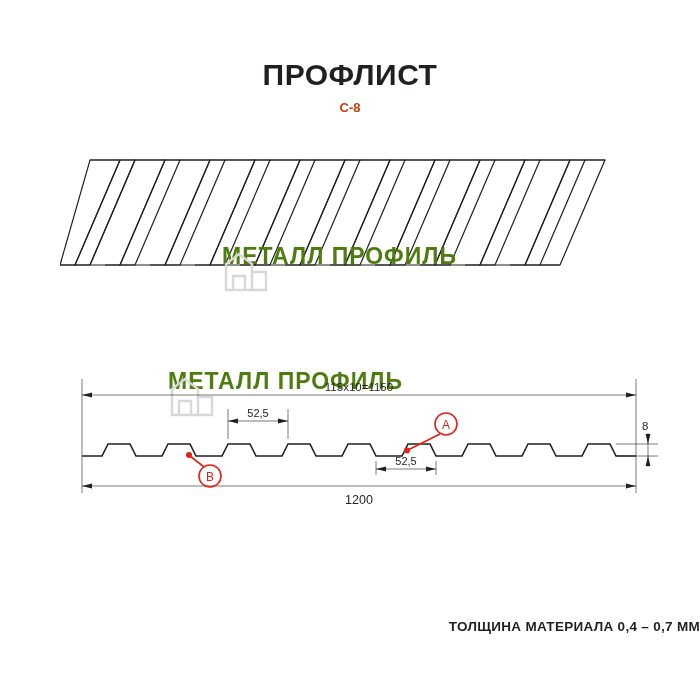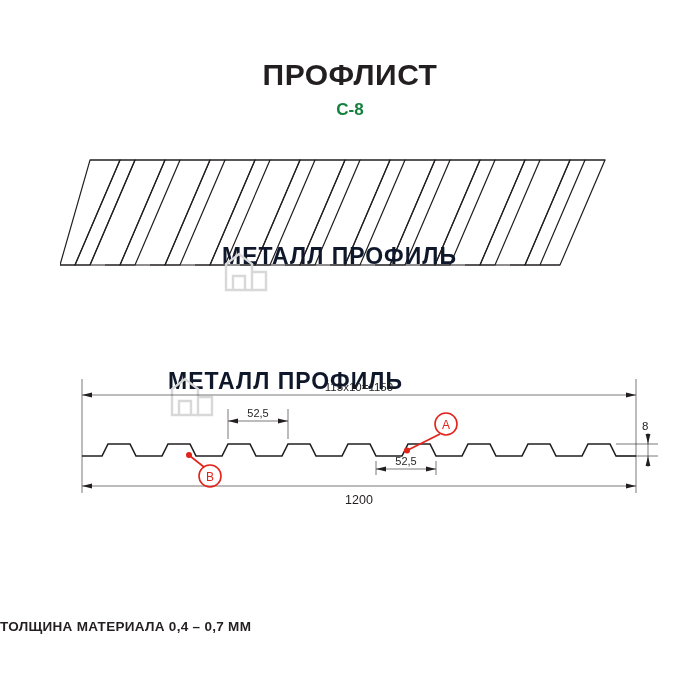--- a/index.html
+++ b/index.html
@@ -30,30 +30,30 @@
     font-weight: bold;
     letter-spacing: 0.5px;
     color: #231f20;
   }
   .subtitle {
     position: absolute;
     top: 100px;
     left: 0;
     width: 700px;
     text-align: center;
-    font-size: 17px;
-    font-weight: bold;
-    color: #15803d;
+    font-size: 13px;
+    font-weight: bold;
+    color: #c2410c;
   }
   .footer-note {
     position: absolute;
     top: 619px;
     left: 0;
     width: 700px;
-    text-align: left;
+    text-align: right;
     font-size: 13.5px;
     font-weight: bold;
     letter-spacing: 0.3px;
     color: #231f20;
   }
   .iso-wrap {
     position: absolute;
     top: 140px;
     left: 60px;
     width: 580px;
@@ -62,21 +62,21 @@
   .section-wrap {
     position: absolute;
     top: 371px;
     left: 50px;
     width: 610px;
     height: 140px;
   }
   .wm {
     position: absolute;
     pointer-events: none;
-    color: #0f172a;
+    color: #4d7c0f;
     font-weight: bold;
     letter-spacing: 1px;
     white-space: nowrap;
   }
   .wm1 {
     top: 243px;
     left: 222px;
     font-size: 23px;
   }
   .wm2 {

